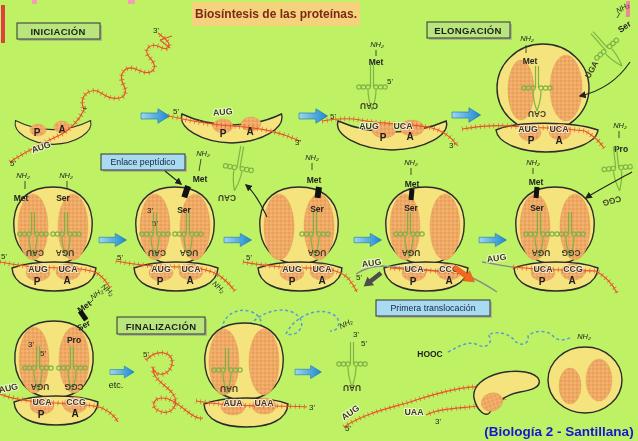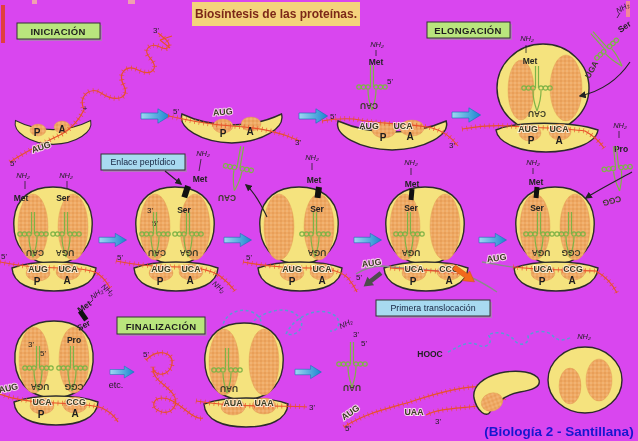--- a/index.html
+++ b/index.html
@@ -1,16 +1,16 @@
 <!DOCTYPE html>
 <html><head>
 <meta charset="utf-8">
 <style>
   html,body{margin:0;padding:0;background:#ffffff;}
-  .wrap{position:relative;width:638px;height:441px;background:#d946ef;overflow:hidden;
+  .wrap{position:relative;width:638px;height:441px;background:#bef264;overflow:hidden;
         font-family:"Liberation Sans",sans-serif;}
   svg{display:block}
   svg text{font-family:"Liberation Sans",sans-serif;fill:#1d1d1d;text-anchor:middle}
   .t-stage{font-weight:bold;font-size:9.5px;letter-spacing:.3px}
   .t-title{font-weight:bold;font-size:12px;fill:#7c2818}
   .t-callout{font-size:8.8px;fill:#15233f}
   .t-nh{font-style:italic;font-size:7.5px}
   .t-aa{font-weight:bold;font-size:8.5px;fill:#222}
   .t-cod{font-weight:bold;font-size:8.8px;fill:#3a3a22;paint-order:stroke;stroke:rgba(255,252,235,.75);stroke-width:2px}
   .t-ac{font-weight:bold;font-size:8.3px;fill:#3c3c28}

